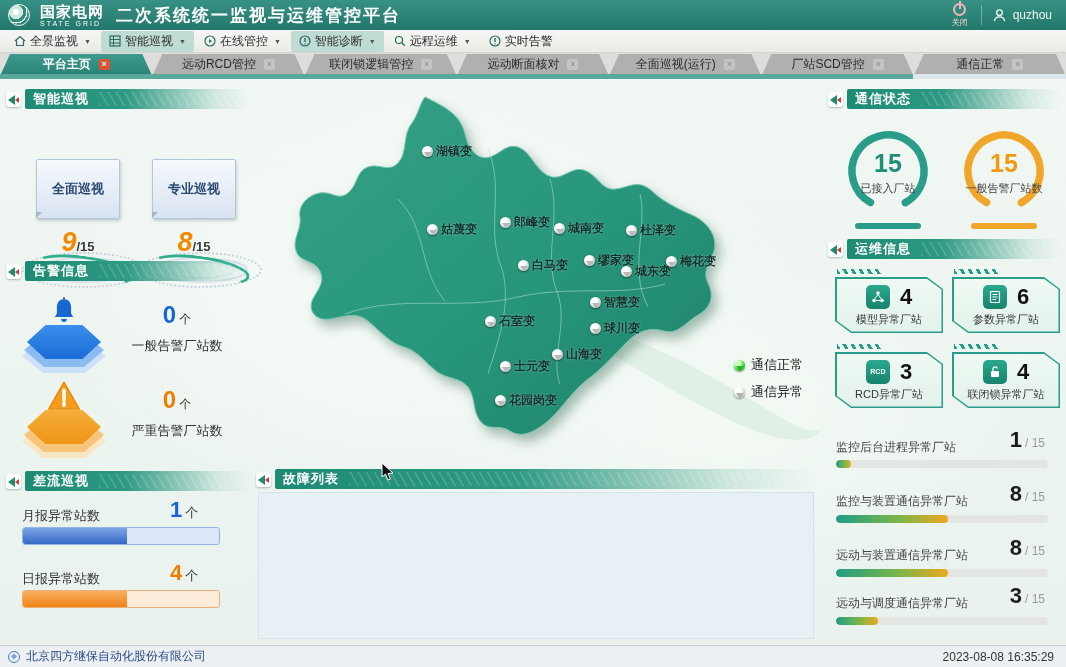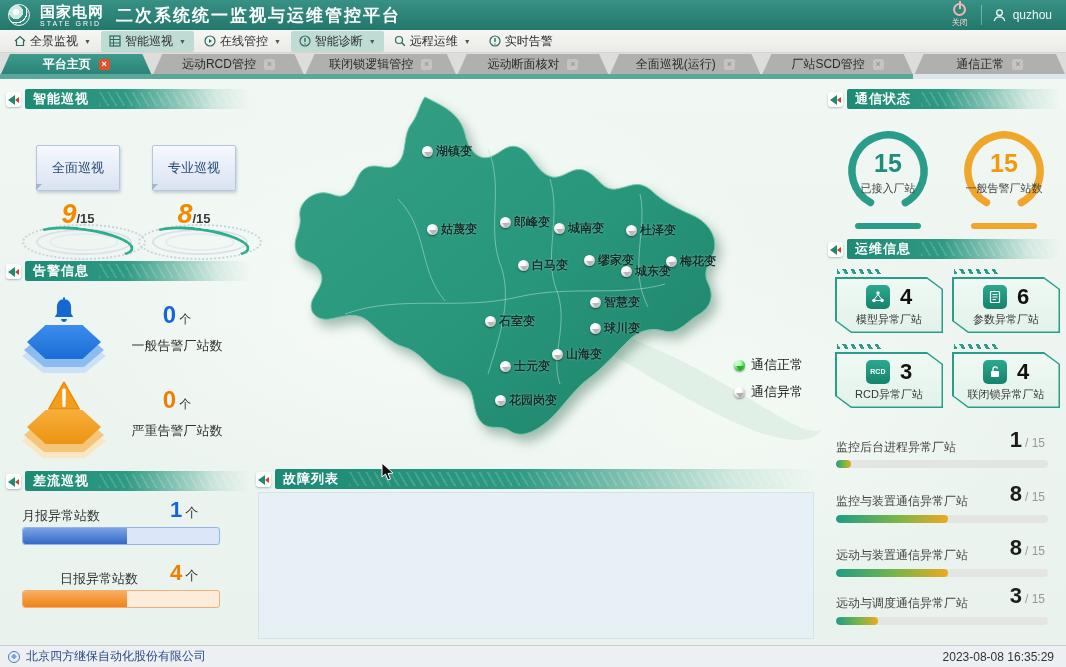--- a/index.html
+++ b/index.html
@@ -67,23 +67,23 @@
     border-right:4px solid #d43a2a; border-left:0; }
   .sec-bar { flex:1; height:20px; display:flex; align-items:center; padding-left:8px;
     background:linear-gradient(90deg,#1d8a74 0%, #2f9a83 45%, rgba(120,190,170,.25) 85%, rgba(120,190,170,0) 100%);
     border-radius:2px; }
   .sec-bar::after { content:""; flex:1; height:14px; margin:0 10px;
     background:repeating-linear-gradient(60deg, rgba(255,255,255,.28) 0 2px, transparent 2px 7px); opacity:.5; }
   .sec-title { font-size:13px; font-weight:bold; color:#fff; letter-spacing:1px; white-space:nowrap; }
 
   
   .sp-card { position:absolute; width:116px; text-align:center; }
-  .sp-tag { display:inline-block; min-width:84px; padding:13px 8px; font-size:13px; font-weight:normal; color:#2a4a72;
+  .sp-tag { display:inline-block; min-width:84px; padding:20px 8px; font-size:13px; font-weight:bold; color:#2a4a72;
     background:linear-gradient(#f6f9fd,#d8e3f1); border:1px solid #b4c6da; border-radius:2px; position:relative;
-    box-shadow:1px 2px 3px rgba(60,90,120,.25); }
+    box-shadow:1px 2px 3px rgba(60,90,120,.25);margin-top:14px; }
   .sp-tag::before { content:""; position:absolute; left:-1px; bottom:-6px; border:6px solid transparent; border-top-color:#9fb6cc; border-left:0; }
   .sp-num { margin-top:8px; font-size:0; position:relative; z-index:2; }
   .sp-val { font-size:27px; font-weight:bold; font-style:italic; color:#f28a00; }
   .sp-total { font-size:13px; font-weight:bold; color:#3a3a3a; margin-left:0; }
   .sp-rings { position:relative; width:128px; height:40px; margin:-8px auto 0; }
   .sp-rings i { position:absolute; left:50%; top:50%; transform:translate(-50%,-50%); border-radius:50%; }
   .sp-rings .r1 { width:124px; height:36px; border:2px dotted #c9d3dd; }
   .sp-rings .r2 { width:96px; height:26px; border:2px solid #d9e1ea; }
   .sp-rings .r3 { width:70px; height:18px; border:2px solid #e4eaf1; }
   .sp-rings .arc { width:100px; height:28px; border:3px solid transparent; border-right-color:#2fae8f; border-top-color:#2fae8f; transform:translate(-50%,-50%) rotate(8deg); }
@@ -358,21 +358,21 @@
           <span class="sec-title">差流巡视</span>
         </span>
     </div>
 
     <div class="df-row-label" style="left:22px; top:428px;">月报异常站数</div>
     <div class="df-row-val" style="left:170px; top:418px;"><span class="df-v" style="color:#1565d8;">1</span><span class="df-u">个</span></div>
     <div class="df-bar blue" style="left:22px; top:448px;">
         <div class="fill" style="width: 53%;"></div>
       </div>
 
-    <div class="df-row-label" style="left:22px; top:491px;margin-left:38px;">日报异常站数</div>
+    <div class="df-row-label" style="left:22px; top:491px;">日报异常站数</div>
     <div class="df-row-val" style="left:170px; top:481px;"><span class="df-v" style="color:#ef7d00;">4</span><span class="df-u">个</span></div>
     <div class="df-bar orange" style="left:22px; top:511px;">
         <div class="fill" style="width: 53%;"></div>
       </div>
 
     <div class="map-area">
       <svg class="map-svg" width="580" height="392" viewBox="0 0 580 392">
         <defs>
           <linearGradient id="mapGrad" x1="0" y1="0" x2="1" y2="1">
             <stop offset="0" stop-color="#35a186"></stop>

